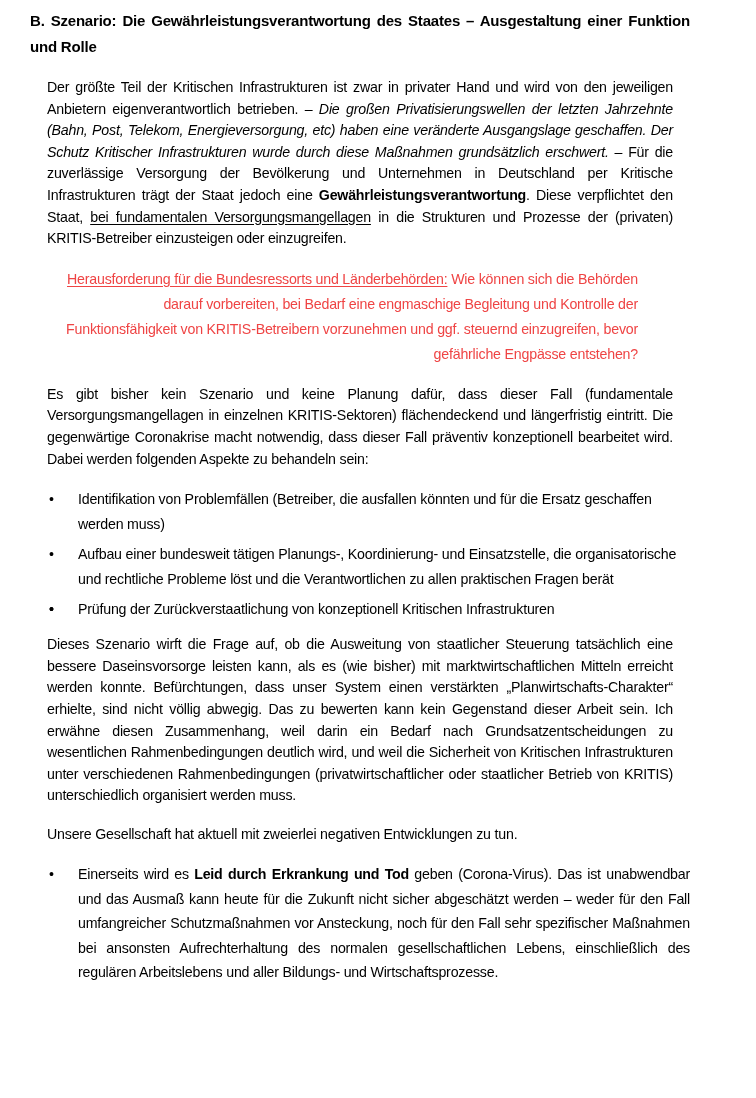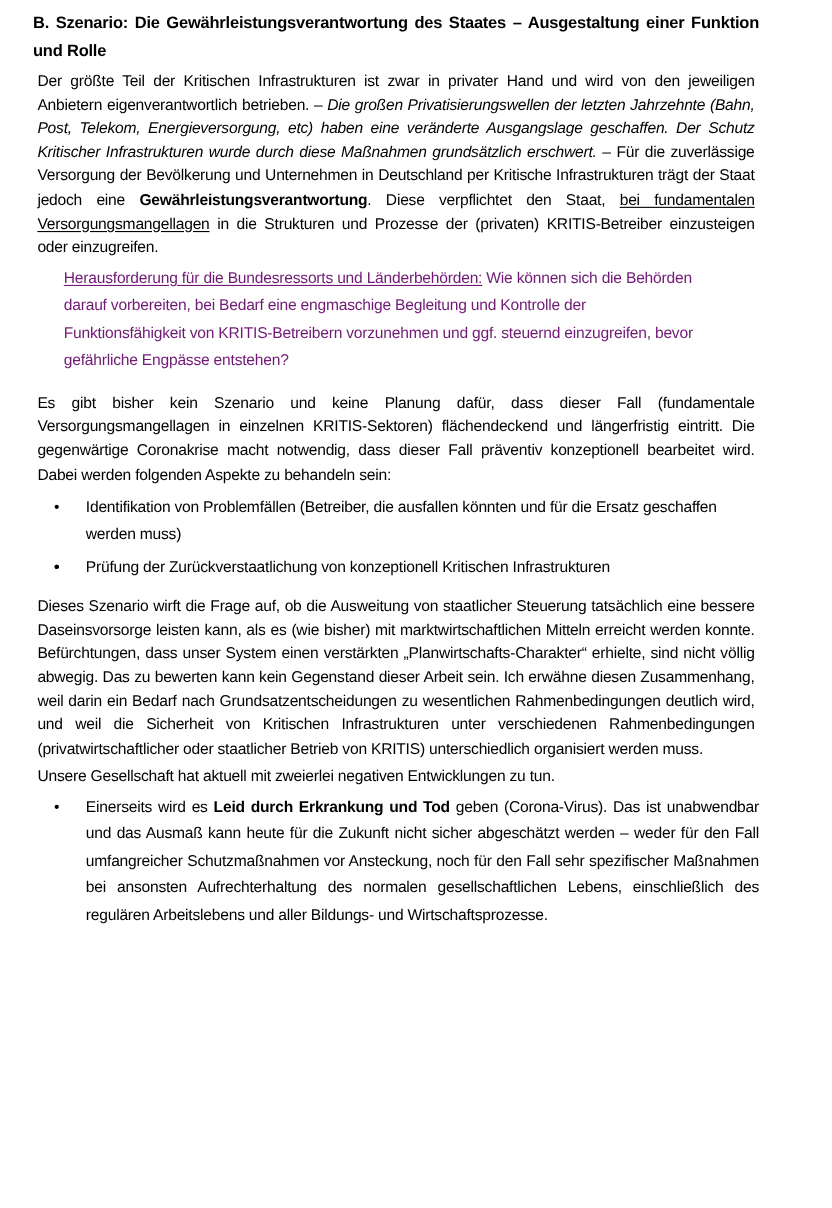--- a/index.html
+++ b/index.html
@@ -19,32 +19,32 @@
     font-weight: bold;
     line-height: 26px;
     margin: 0;
     text-align: justify;
   }
   .doc-heading.h-c {
     line-height: 23px;
     margin-top: 14px;
   }
   .para {
-    margin: 4px;
+    margin: 17px;
     line-height: 21.6px;
     text-align: justify;
   }
   .para.mt { margin-top: 12px; }
   .para.no-just { text-align: left; }
   .red-block {
     margin: 2px 0 16px 28px;
     padding-right: 52px;
     line-height: 25px;
-    text-align: left;
-    color: #701a75;
+    text-align: right;
+    color: #ef4444;
   }
   .run-b { font-weight: bold; }
   .run-i { font-style: italic; }
   .run-u { text-decoration: underline; text-underline-offset: 2px; }
   ul.bullets {
     list-style: none;
     margin: 6px 0 0 0;
     padding: 0;
   }
   ul.bullets li {
@@ -74,21 +74,21 @@
   <h1 class="doc-heading">B. Szenario: Die Gewährleistungsverantwortung des Staates – Ausgestaltung einer Funktion und Rolle</h1>
 
   <p class="para"><span>Der größte Teil der Kritischen Infrastrukturen ist zwar in privater Hand und wird von den jeweiligen Anbietern eigenverantwortlich betrieben. – </span><span class="run-i">Die großen Privatisierungswellen der letzten Jahrzehnte (Bahn, Post, Telekom, Energieversorgung, etc) haben eine veränderte Ausgangslage geschaffen. Der Schutz Kritischer Infrastrukturen wurde durch diese Maßnahmen grundsätzlich erschwert.</span><span> – Für die zuverlässige Versorgung der Bevölkerung und Unternehmen in Deutschland per Kritische Infrastrukturen trägt der Staat jedoch eine </span><span class="run-b">Gewährleistungsverantwortung</span><span>. Diese verpflichtet den Staat, </span><span class="run-u">bei fundamentalen Versorgungsmangellagen</span><span> in die Strukturen und Prozesse der (privaten) KRITIS-Betreiber einzusteigen oder einzugreifen.</span></p>
 
   <div class="red-block"><span class="run-u">Herausforderung für die Bundesressorts und Länderbehörden:</span><span> Wie können sich die Behörden darauf vorbereiten, bei Bedarf eine engmaschige Begleitung und Kontrolle der Funktionsfähigkeit von KRITIS-Betreibern vorzunehmen und ggf. steuernd einzugreifen, bevor gefährliche Engpässe entstehen?</span></div>
 
   <p class="para">Es gibt bisher kein Szenario und keine Planung dafür, dass dieser Fall (fundamentale Versorgungsmangellagen in einzelnen KRITIS-Sektoren) flächendeckend und längerfristig eintritt. Die gegenwärtige Coronakrise macht notwendig, dass dieser Fall präventiv konzeptionell bearbeitet wird. Dabei werden folgenden Aspekte zu behandeln sein:</p>
 
   <ul class="bullets">
       <li><span class="bullet">•</span><span>Identifikation von Problemfällen (Betreiber, die ausfallen könnten und für die Ersatz geschaffen werden muss)</span></li>
-      <li><span class="bullet">•</span></li>
+      <li><span class="bullet">•</span><span>Aufbau einer bundesweit tätigen Planungs-, Koordinierung- und Einsatzstelle, die organisatorische und rechtliche Probleme löst und die Verantwortlichen zu allen praktischen Fragen berät</span></li>
       <li><span class="bullet">•</span></li>
       <li><span class="bullet">•</span><span>Prüfung der Zurückverstaatlichung von konzeptionell Kritischen Infrastrukturen</span></li>
     </ul>
 
   <p class="para mt">Dieses Szenario wirft die Frage auf, ob die Ausweitung von staatlicher Steuerung tatsächlich eine bessere Daseinsvorsorge leisten kann, als es (wie bisher) mit marktwirtschaftlichen Mitteln erreicht werden konnte. Befürchtungen, dass unser System einen verstärkten „Planwirtschafts-Charakter“ erhielte, sind nicht völlig abwegig. Das zu bewerten kann kein Gegenstand dieser Arbeit sein. Ich erwähne diesen Zusammenhang, weil darin ein Bedarf nach Grundsatzentscheidungen zu wesentlichen Rahmenbedingungen deutlich wird, und weil die Sicherheit von Kritischen Infrastrukturen unter verschiedenen Rahmenbedingungen (privatwirtschaftlicher oder staatlicher Betrieb von KRITIS) unterschiedlich organisiert werden muss.</p>
 
 
   <p class="para no-just">Unsere Gesellschaft hat aktuell mit zweierlei negativen Entwicklungen zu tun.</p>
 
   <ul class="bullets spaced">

